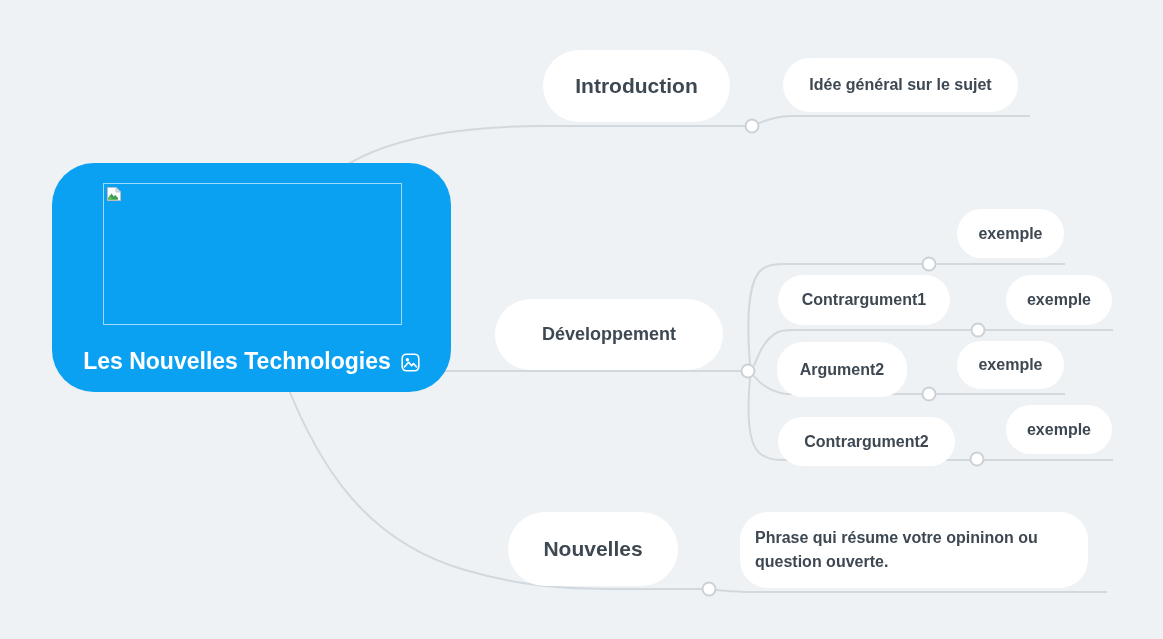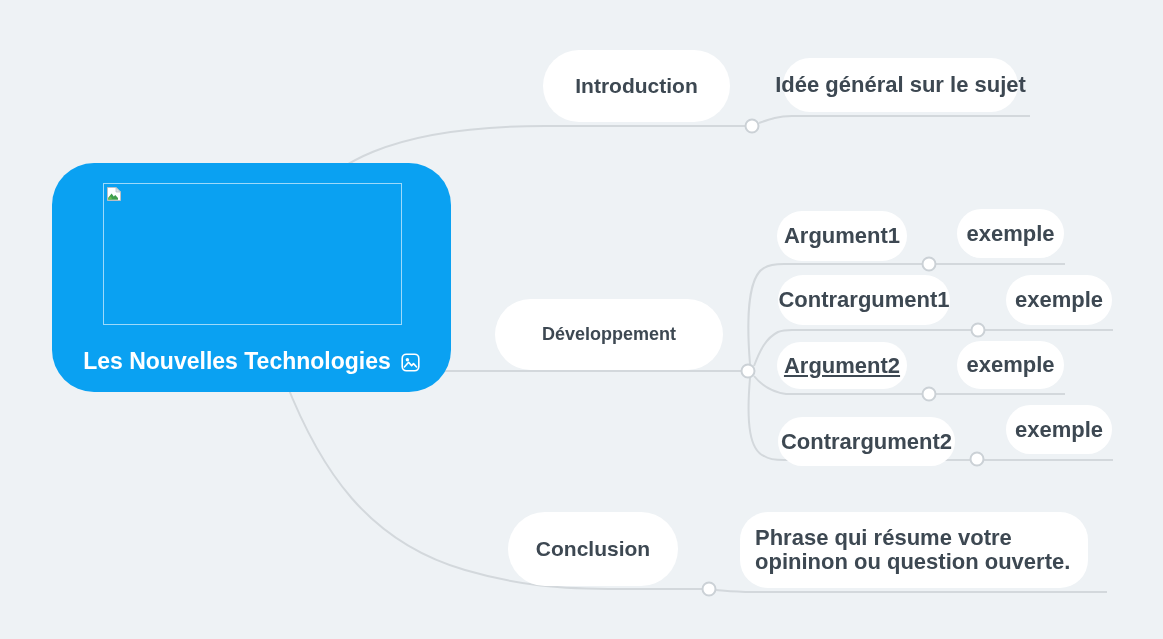--- a/index.html
+++ b/index.html
@@ -13,21 +13,21 @@
   html,body{width:1163px;height:639px;overflow:hidden;}
   body{font-family:"Liberation Sans", sans-serif;background:var(--bg);}
   .canvas{position:relative;width:1163px;height:639px;background:var(--bg);}
   .wires{position:absolute;left:0;top:0;z-index:0;}
   .node{
     position:absolute;z-index:2;background:#ffffff;color:var(--ink);
     display:flex;align-items:center;justify-content:center;
     font-weight:bold;white-space:nowrap;
   }
   .topic{font-size:21px;border-radius:36px;text-align:right;}
-  .sub{font-size:22px;border-radius:26px;}
+  .sub{font-size:16px;border-radius:26px;}
   .root{
     left:52px;top:163px;width:399px;height:229px;border-radius:42px;
     background:var(--blue);display:block;z-index:2;position:absolute;
   }
   .root-img-frame{
     position:absolute;left:51px;top:20px;width:299px;height:142px;
     border:1px solid rgba(255,255,255,0.6);
   }
   .broken-img{position:absolute;left:2px;top:2px;width:16px;height:16px;}
   .root-title-row{
@@ -94,48 +94,45 @@
     <span>Introduction</span>
   </div>
   <div class="node sub" style="left:783px;top:58px;width:235px;height:54px;border-radius:27px;">
     <span>Idée général sur le sujet</span>
   </div>
 
   <div class="node topic" style="left:495px;top:299px;width:228px;height:71px;font-size:18px;">
     <span>Développement</span>
   </div>
 
-  <div class="node sub" style="left:777px;top:211px;width:130px;height:50px;">
-    <span>Argument1</span>
-  </div>
   <div class="node sub" style="left:957px;top:209px;width:107px;height:49px;">
     <span>exemple</span>
   </div>
 
   <div class="node sub" style="left:778px;top:275px;width:172px;height:50px;justify-content:center;">
     <span>Contrargument1</span>
   </div>
   <div class="node sub" style="left:1006px;top:275px;width:106px;height:50px;">
     <span>exemple</span>
   </div>
 
-  <div class="node sub" style="left:777px;top:342px;width:130px;height:47px;text-decoration:underline;">
+  <div class="node sub" style="left:777px;top:342px;width:130px;height:55px;">
     <span>Argument2</span>
   </div>
   <div class="node sub" style="left:957px;top:341px;width:107px;height:48px;">
     <span>exemple</span>
   </div>
 
   <div class="node sub" style="left:778px;top:405px;width:177px;height:49px;margin-top:12px;">
     <span>Contrargument2</span>
   </div>
   <div class="node sub" style="left:1006px;top:405px;width:106px;height:49px;">
     <span>exemple</span>
   </div>
 
   <div class="node topic" style="left:508px;top:512px;width:170px;height:74px;border-radius:37px;">
-    <span>Conclusion</span>
+    <span>Nouvelles</span>
   </div>
   <div class="node sub phrase" style="left:740px;top:512px;width:348px;height:76px;">
     <span>Phrase qui résume votre opininon ou question ouverte.</span>
   </div>
 
 </div>
 
 </body></html>

